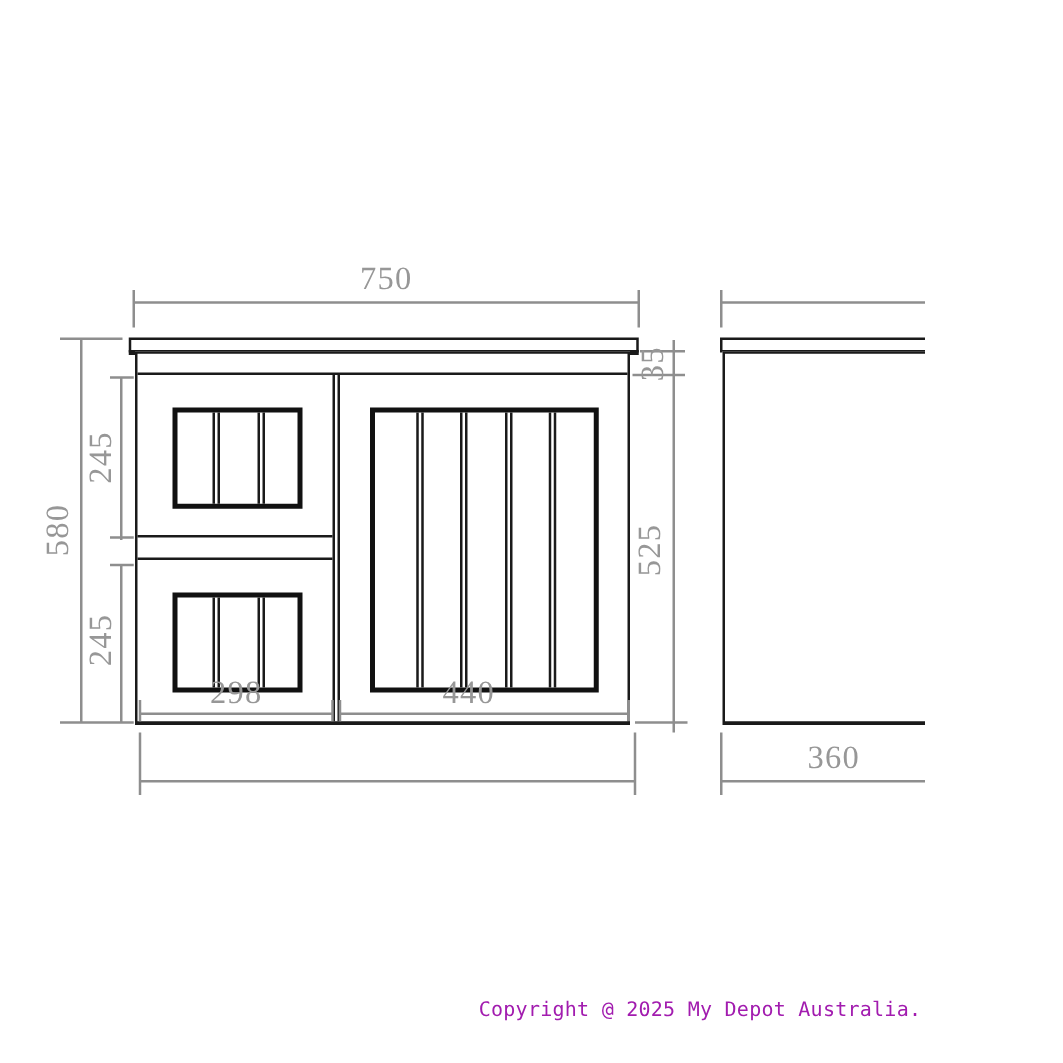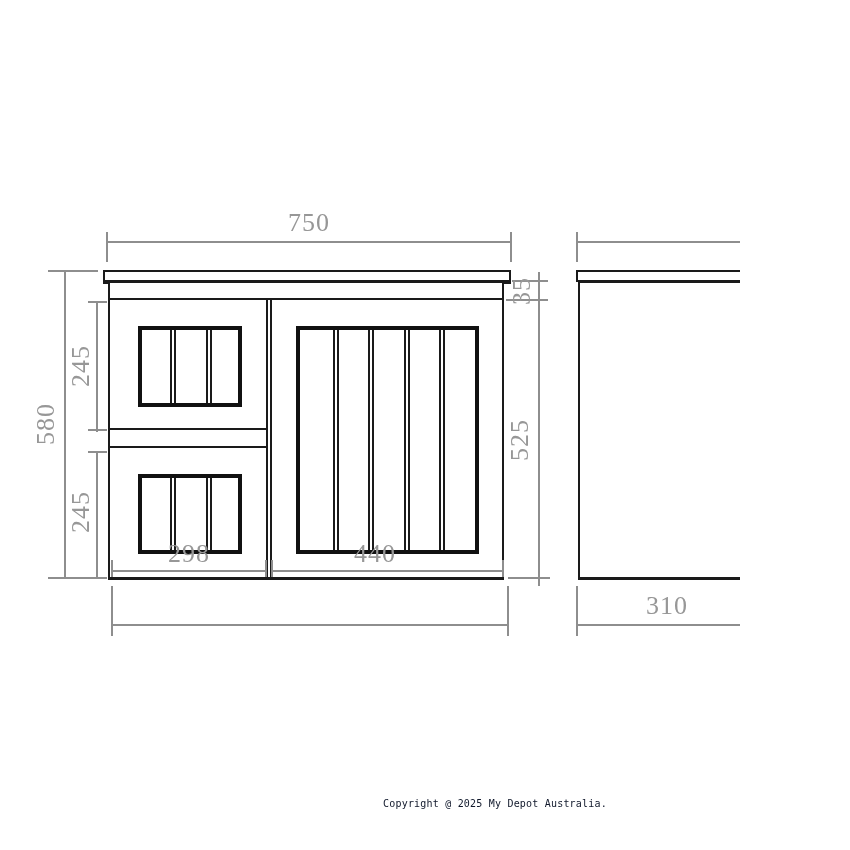--- a/index.html
+++ b/index.html
@@ -11,22 +11,22 @@
   .dln{position:absolute;background:#8e8e8e;}
   
   .box{position:absolute;border:2px solid #1a1a1a;background:#fff;box-sizing:border-box;}
   .box.thickbot{border-bottom-width:3px;}
   .panel{position:absolute;border:4px solid #111;background:#fff;box-sizing:border-box;}
   
   .dlabel{position:absolute;width:120px;height:28px;line-height:28px;text-align:center;
           font-size:26px;color:#979797;letter-spacing:1px;white-space:nowrap;}
   .rot{transform:rotate(-90deg);}
   
-  .wm{position:absolute;font-family:"DejaVu Sans Mono", monospace;font-size:10px;
-      letter-spacing:.2px;color:#0f172a;white-space:nowrap;}
+  .wm{position:absolute;font-family:"DejaVu Sans Mono", monospace;font-size:16px;
+      letter-spacing:.2px;color:#a21caf;white-space:nowrap;}
   svg{position:absolute;overflow:visible;}
 </style>
 </head>
 <body>
 
 <div id="canvas">
 
   <div>
 
     <div class="box" style="left:103px;top:270px;width:408px;height:12px;"></div>
@@ -118,21 +118,21 @@
   <div class="dlabel rot" style="left:462px;top:277px;">35</div>
   <div class="dlabel rot" style="left:460px;top:426px;">525</div>
 
   <div class="dln" style="left:577px;top:241px;width:195px;height:1.5px;"></div>
   <div class="dln" style="left:576px;top:232px;width:1.5px;height:30px;"></div>
   <div class="dln" style="left:771px;top:232px;width:1.5px;height:30px;"></div>
 
   <div class="dln" style="left:577px;top:624px;width:180px;height:1.5px;"></div>
   <div class="dln" style="left:576px;top:586px;width:1.5px;height:50px;"></div>
   <div class="dln" style="left:756px;top:586px;width:1.5px;height:50px;"></div>
-  <div class="dlabel" style="left:607px;top:592px;">310</div>
+  <div class="dlabel" style="left:607px;top:592px;">360</div>
 
   <div class="dln" style="left:807px;top:273px;width:1.5px;height:307px;"></div>
   <div class="dln" style="left:776px;top:272px;width:40px;height:1.5px;"></div>
   <div class="dln" style="left:762px;top:579px;width:54px;height:1.5px;"></div>
   <div class="dlabel rot" style="left:729px;top:411px;">580</div>
 
   <div class="wm" style="left:383px;top:798px;">Copyright @ 2025 My Depot Australia.</div>
 
 </div>
 

